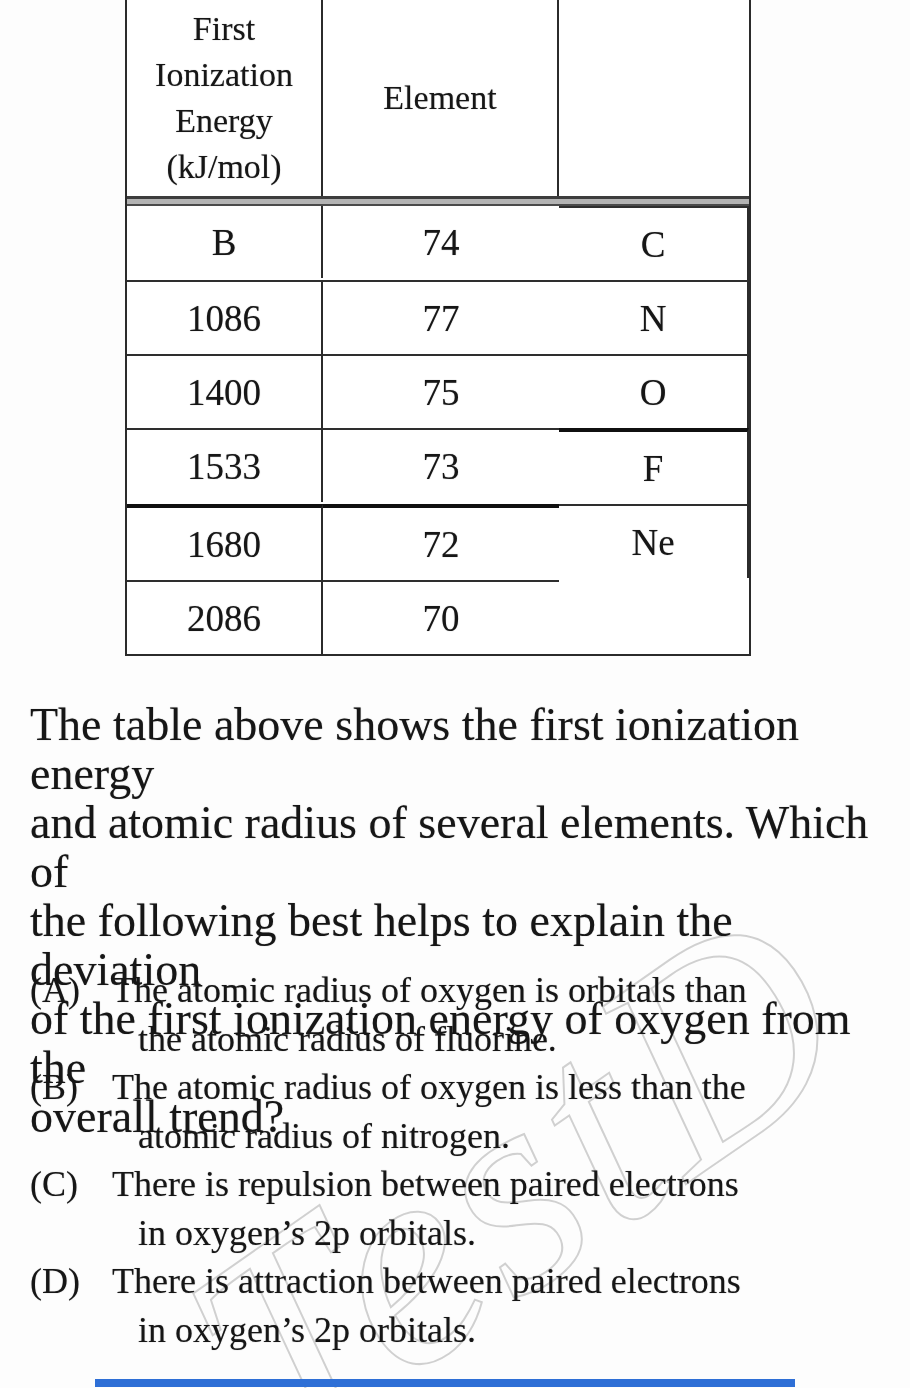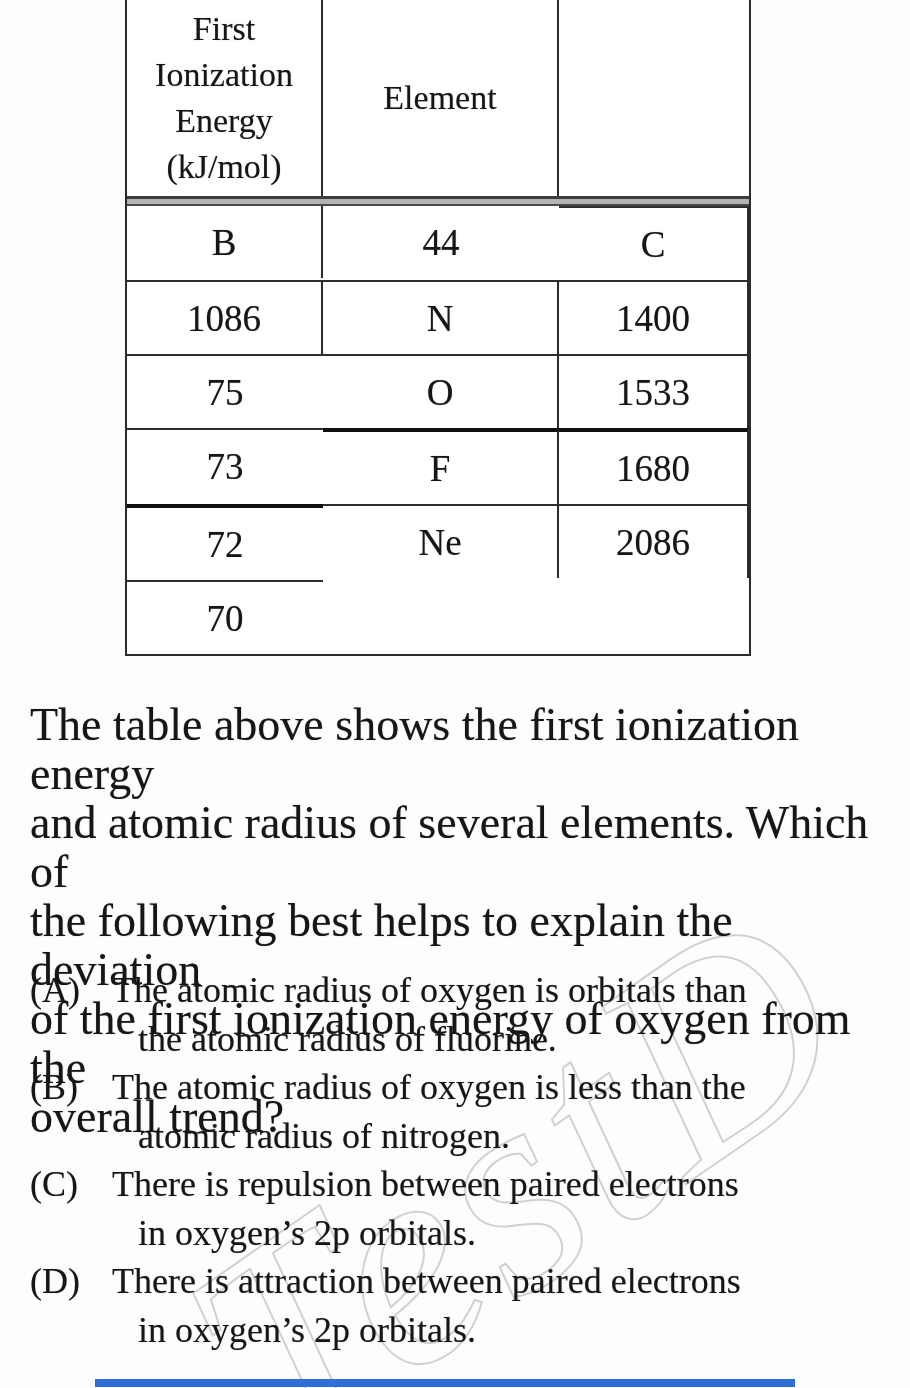--- a/index.html
+++ b/index.html
@@ -118,24 +118,25 @@
   <div class="tbl">
     <div class="cell hcell c2">First
 Ionization
 Energy
 (kJ/mol)</div>
     <div class="cell hcell c1">Element</div>
 
     <div class="sep"></div>
 
     <div class="cell bcell c1">B</div>
-    <div class="cell bcell">44</div>
+    <div class="cell bcell">74</div>
 
     <div class="cell bcell c1 rt">C</div>
     <div class="cell bcell c2 rt">1086</div>
+    <div class="cell bcell rt">77</div>
 
     <div class="cell bcell c1 rt">N</div>
     <div class="cell bcell c2 rt">1400</div>
     <div class="cell bcell rt">75</div>
 
     <div class="cell bcell c1 rt">O</div>
     <div class="cell bcell c2 rt">1533</div>
     <div class="cell bcell rt">73</div>
 
     <div class="cell bcell c1 rt-thick">F</div>

